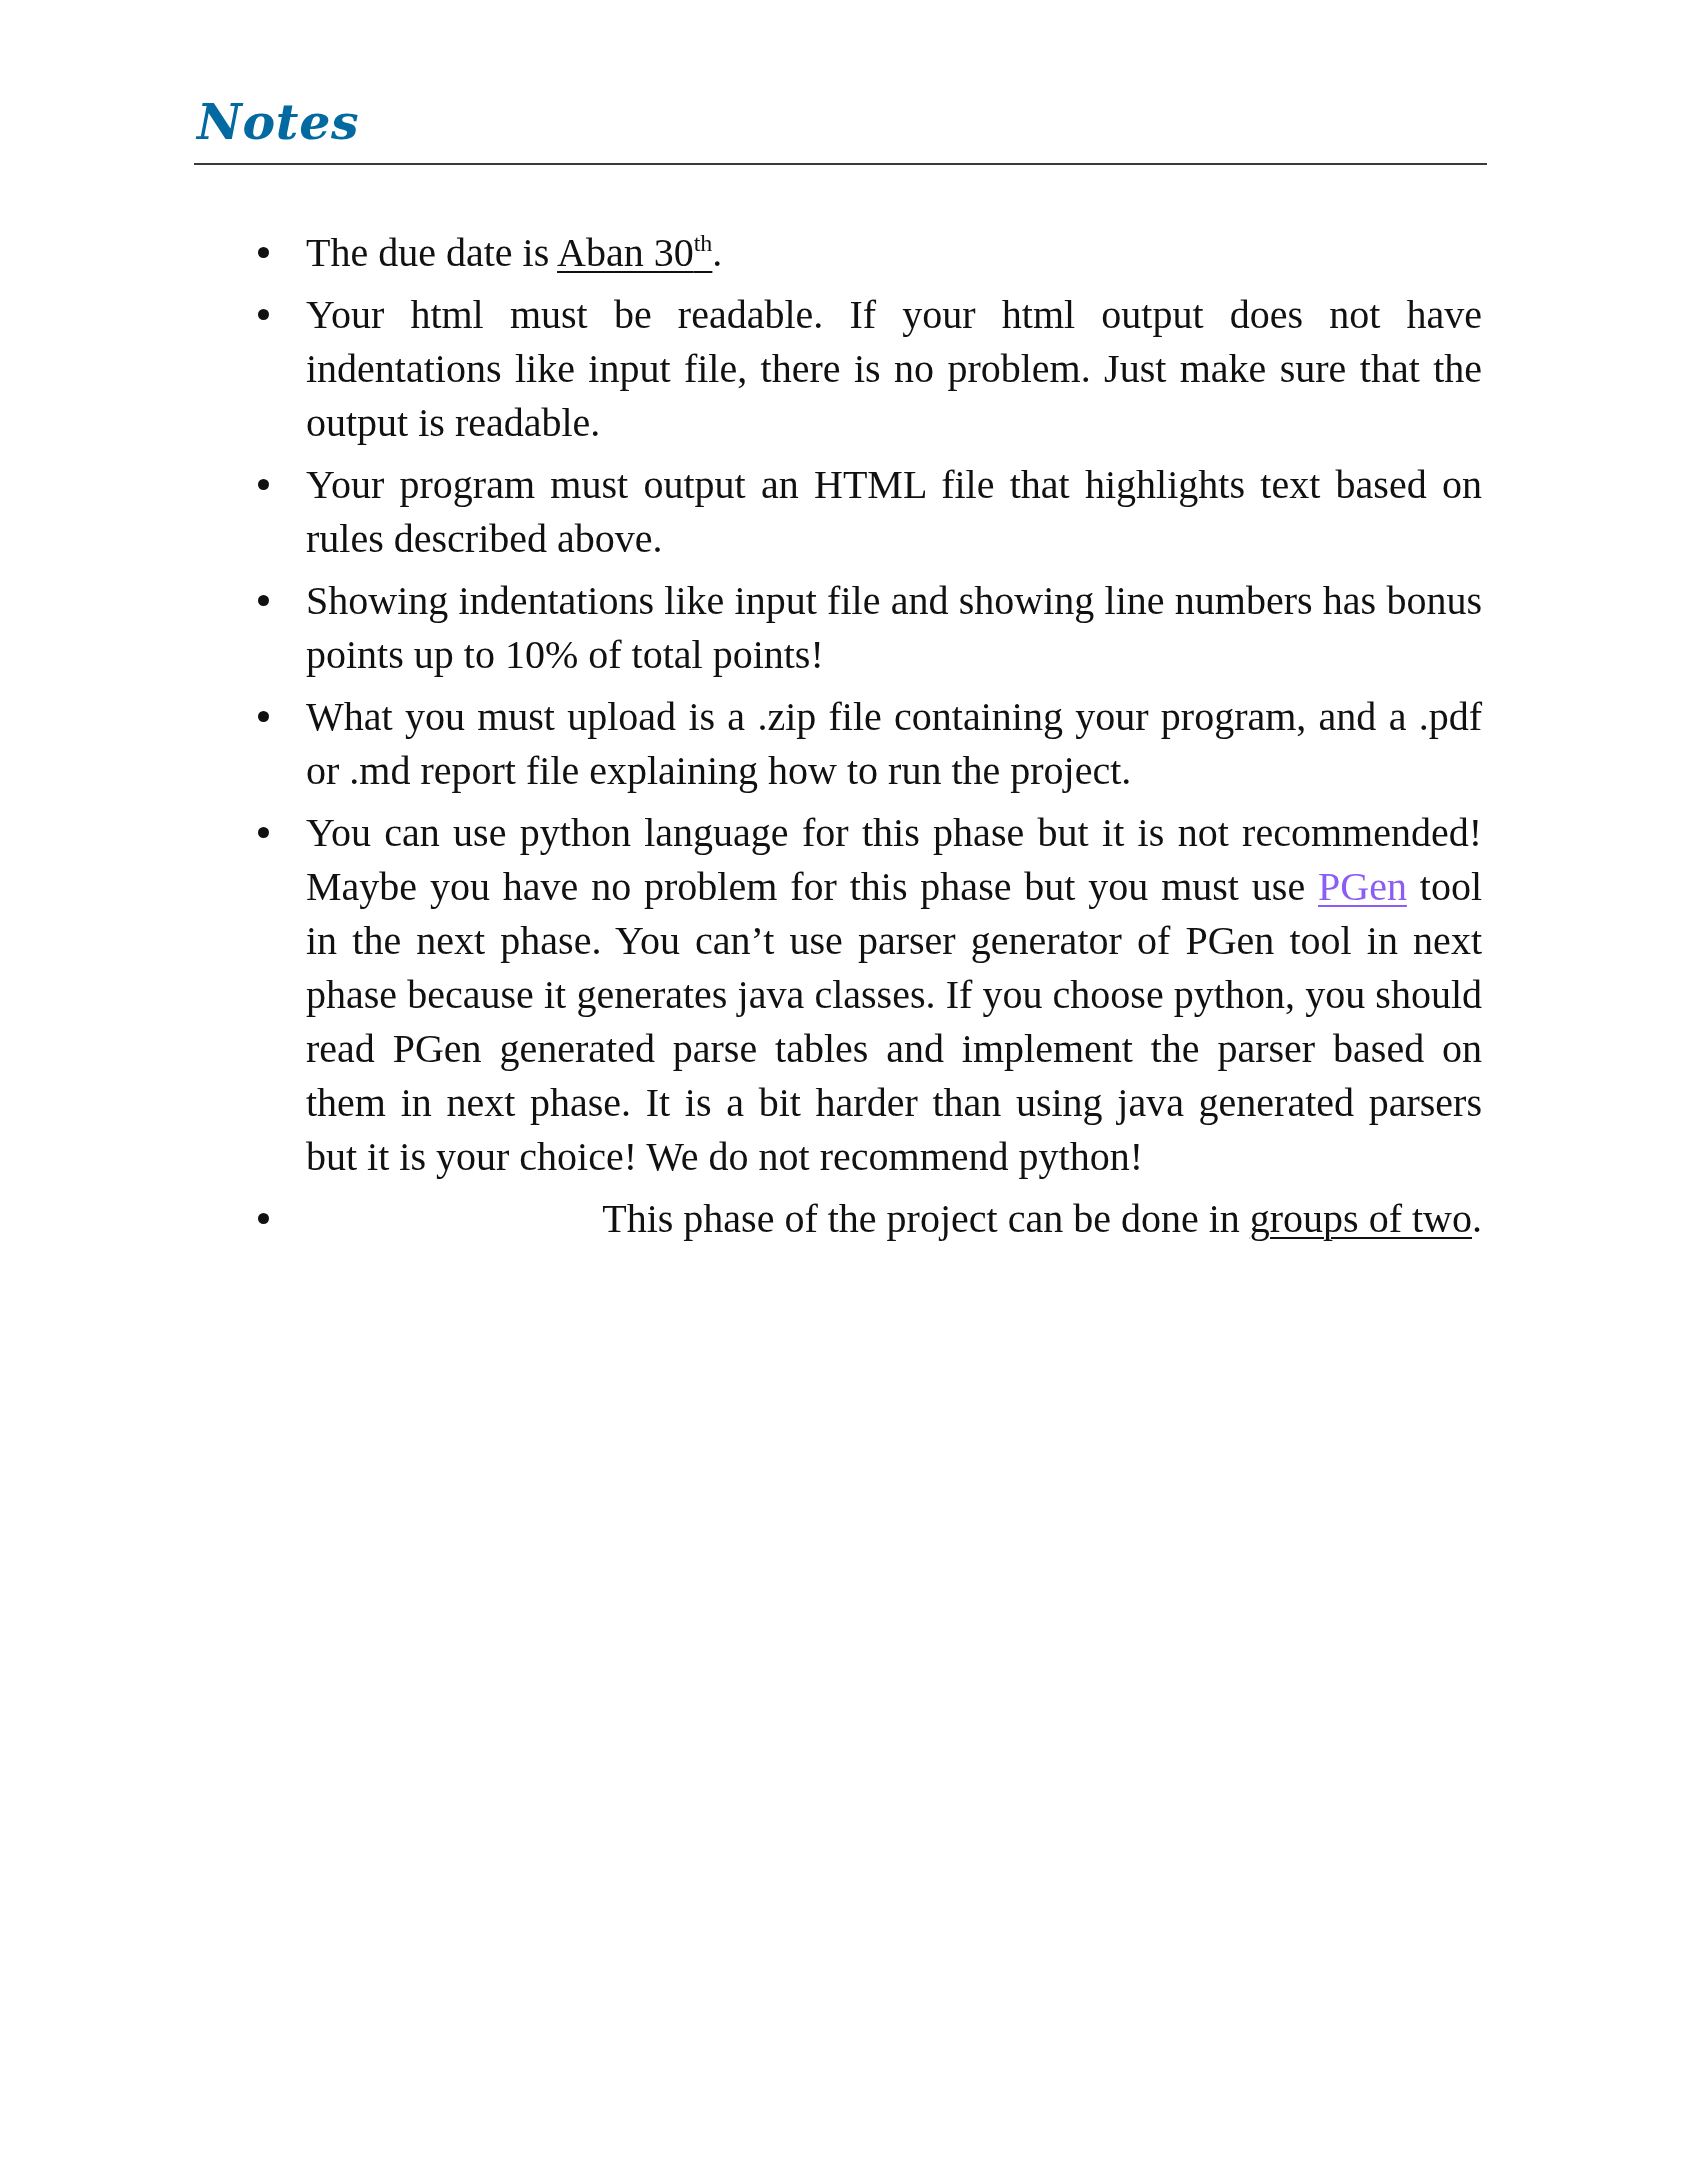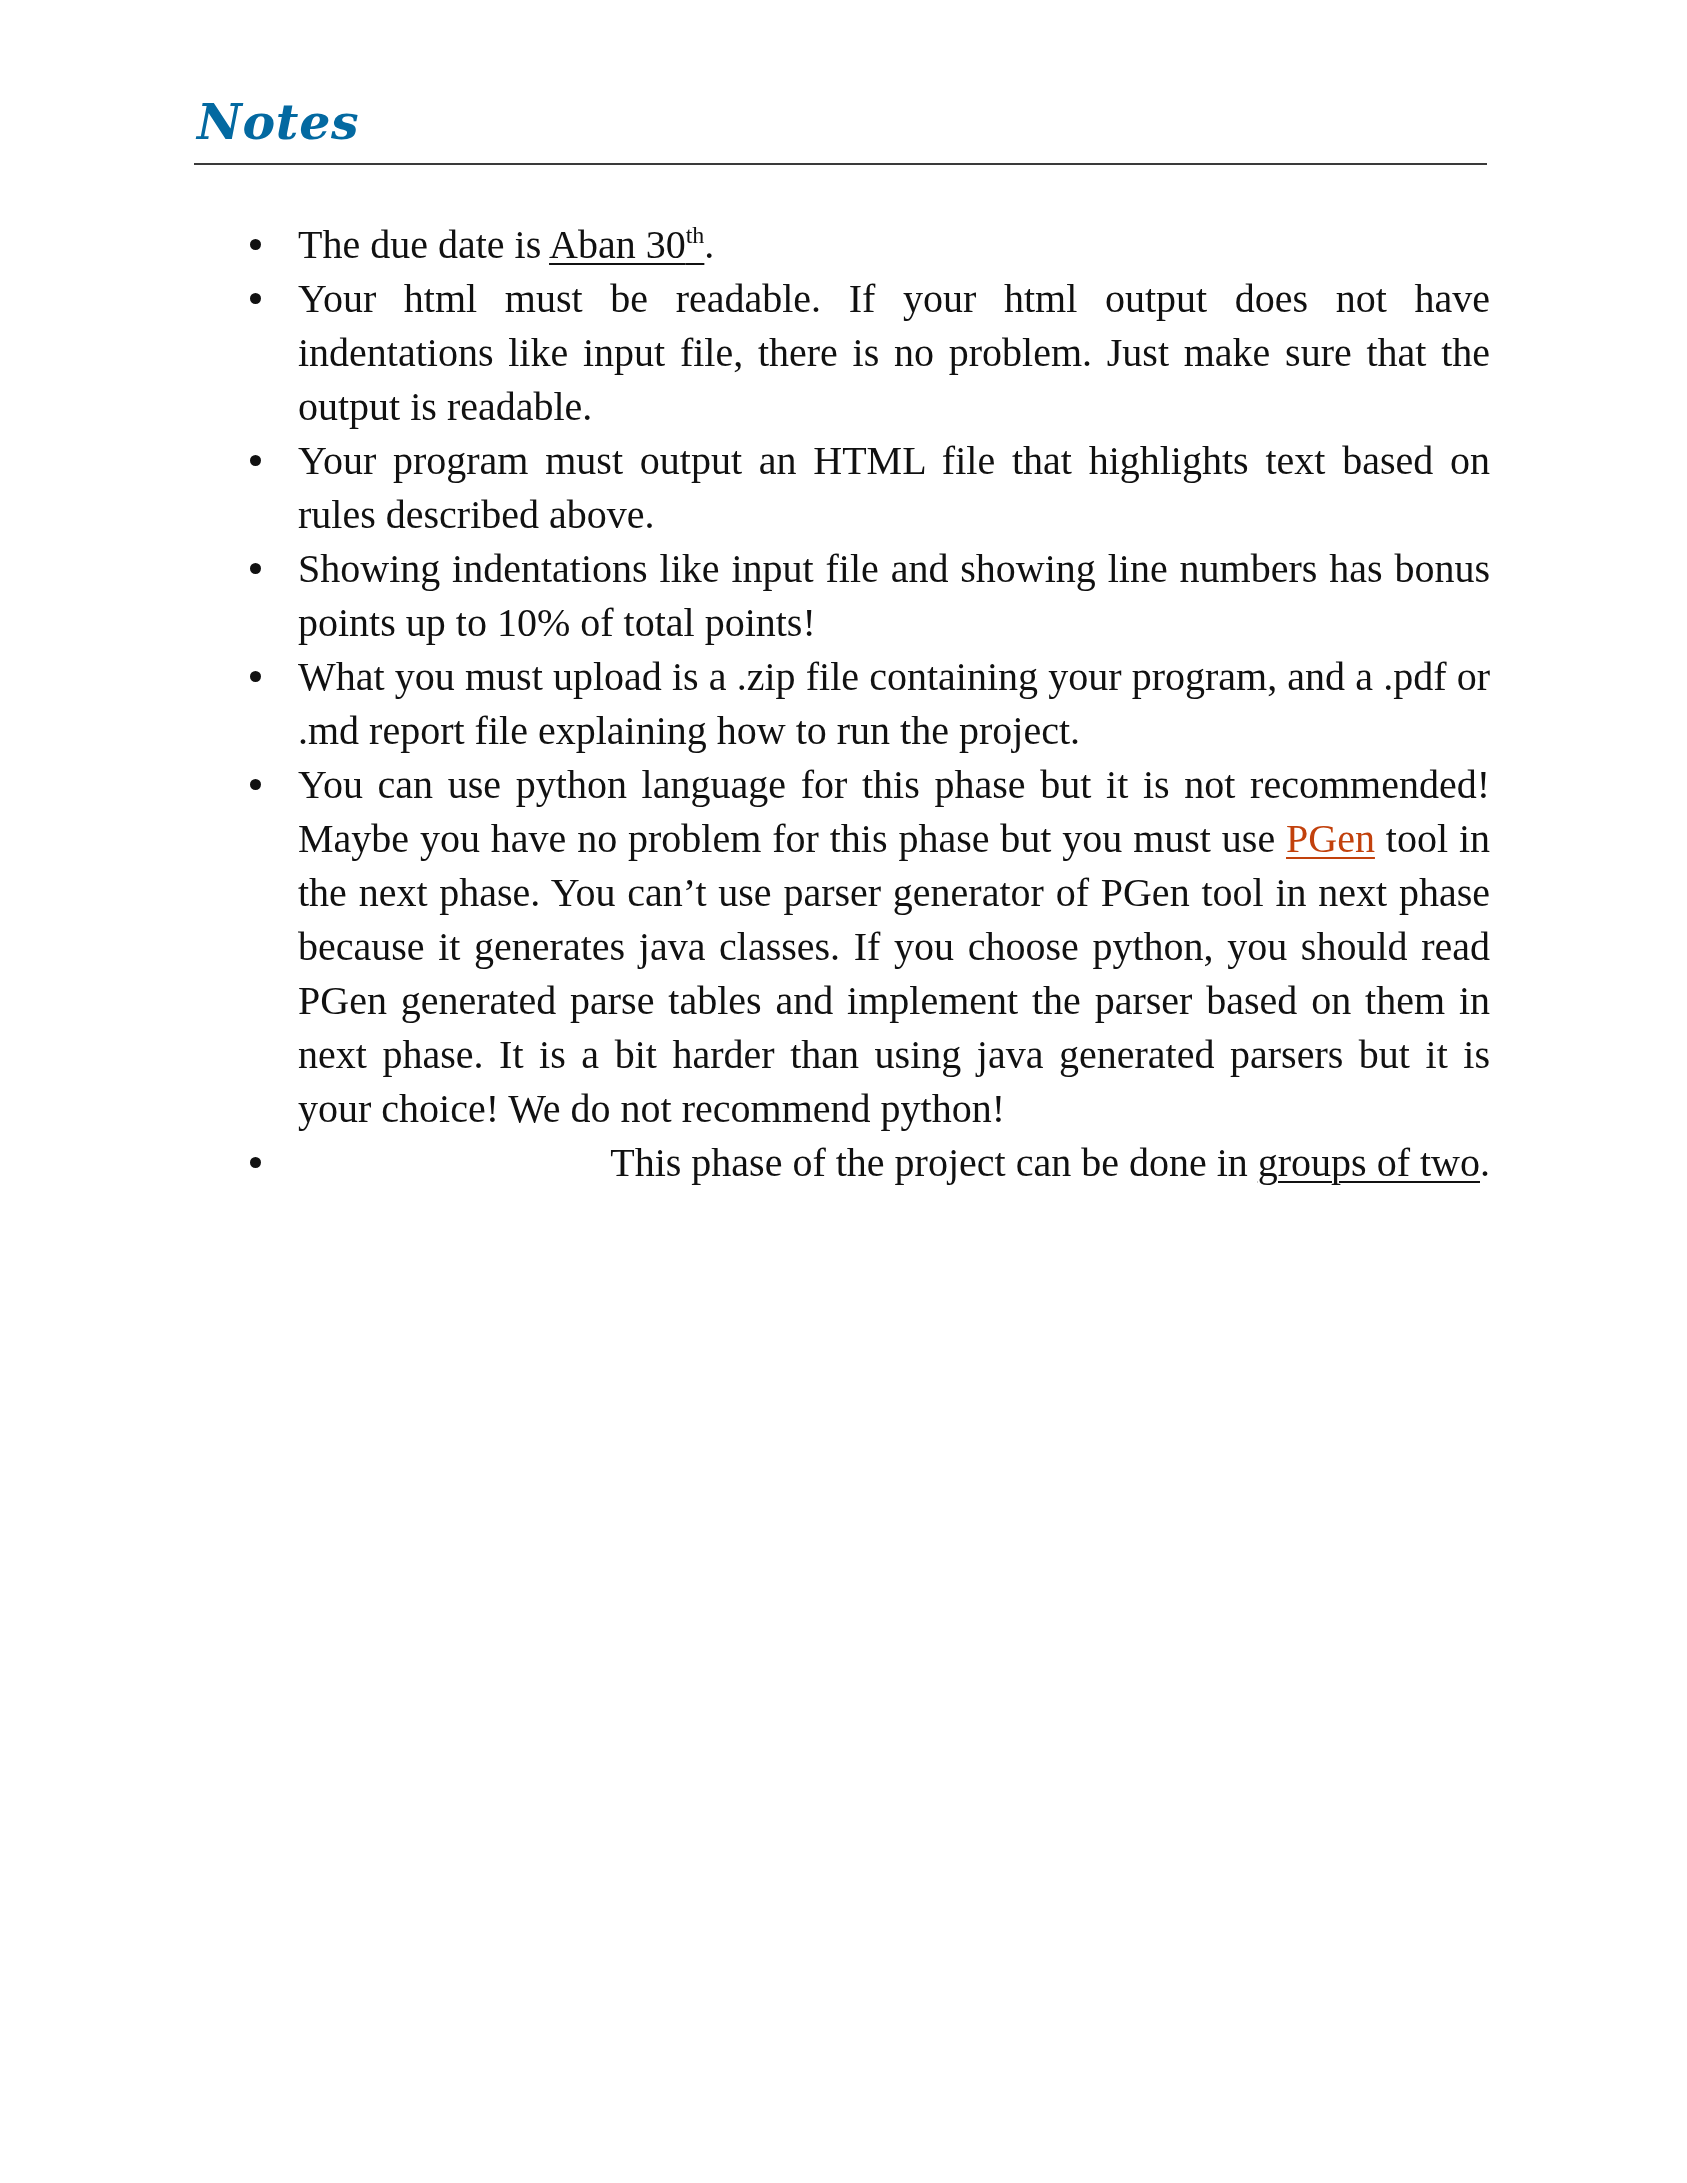--- a/index.html
+++ b/index.html
@@ -15,28 +15,28 @@
   .rule {
     position: absolute; left: 194px; top: 163px; width: 1293px; height: 0;
     border-top: 2.6px solid #3a3a3a;
   }
   ul.notes {
     position: absolute; left: 298px; top: 218px; width: 1192px;
     margin: 0; padding: 0; list-style: none;
     font-family: "Liberation Serif", "DejaVu Serif", serif;
     font-size: 40px; line-height: 54px; color: #111111;
   }
-  ul.notes li { position: relative; text-align: justify; margin: 0; }
+  ul.notes li { position: relative; text-align: justify; margin: 8px; }
   ul.notes li.last-left { text-align: right; }
   ul.notes li::before {
     content: ""; position: absolute; left: -48px; top: 21px;
     width: 11.2px; height: 11.2px; border-radius: 50%; background: #111111;
   }
   .u { text-decoration: underline; text-underline-offset: 5.3px; text-decoration-thickness: 2px; }
-  .link { color: #c2410c; text-decoration: underline; text-underline-offset: 5.3px; text-decoration-thickness: 2px; }
+  .link { color: #8b5cf6; text-decoration: underline; text-underline-offset: 5.3px; text-decoration-thickness: 2px; }
   sup.ord { font-size: 24px; line-height: 0; vertical-align: 14.6px; }
 </style>
 </head>
 <body>
 
 <div class="page">
   <h1 class="heading">Notes</h1>
   <div class="rule"></div>
 
   <ul class="notes">

